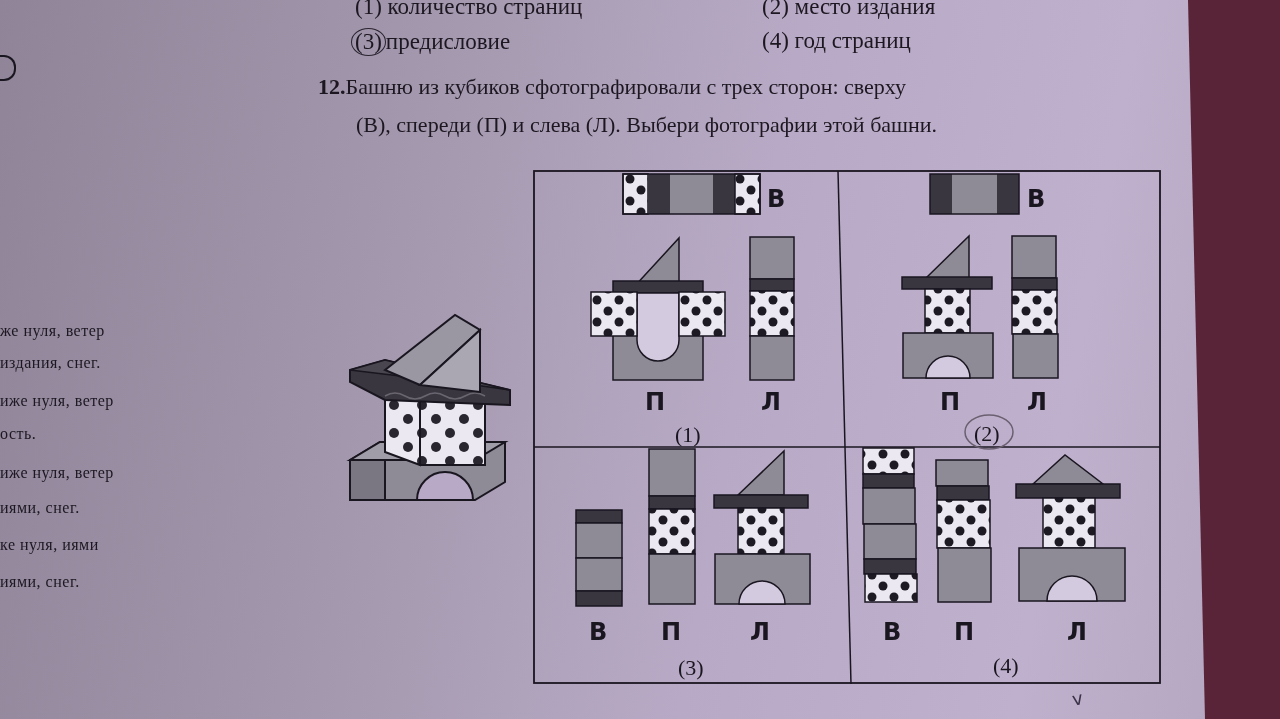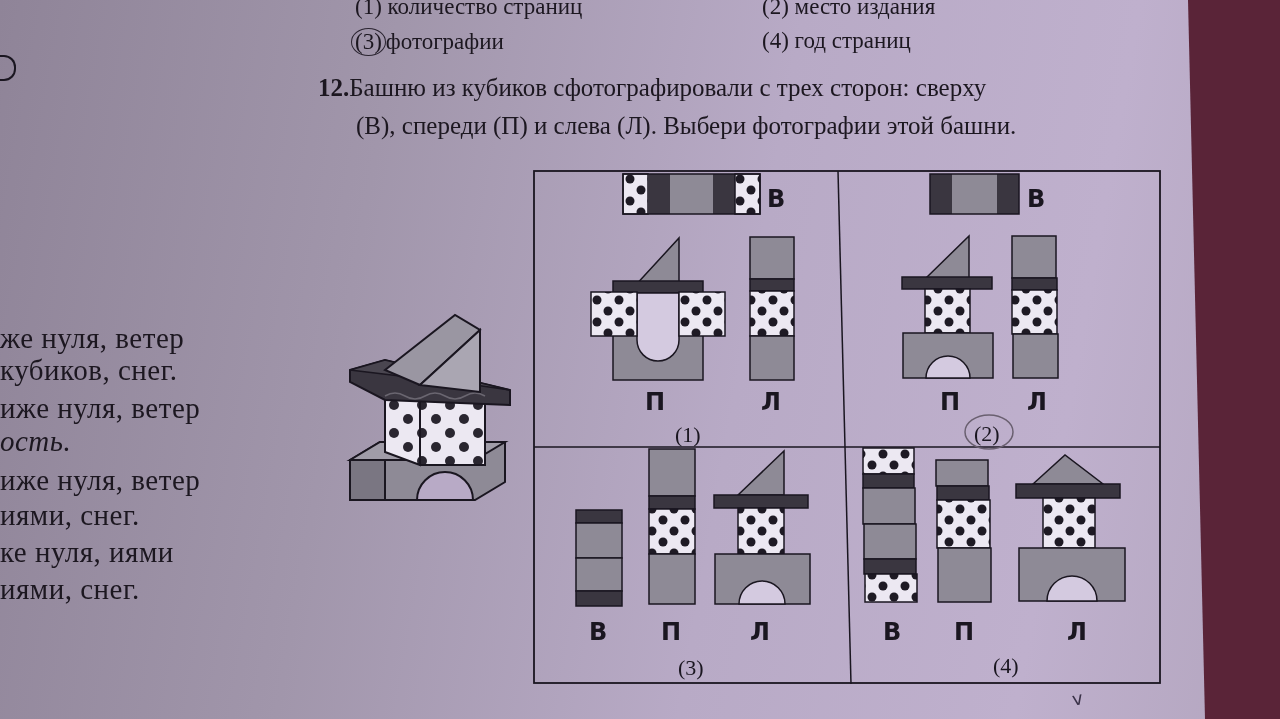--- a/index.html
+++ b/index.html
@@ -13,23 +13,23 @@
       background: linear-gradient(100deg, #8f8498 0%, #a196ab 30%, #b8aac6 60%, #bfb0cd 85%, #b6a8c2 100%);
       clip-path: polygon(0 0, 1205px 0, 1215px 719px, 0 719px);
     }
     .shadow-right {
       position: absolute; left: 1170px; top: 0; width: 110px; height: 719px;
       background: #5a2438;
       clip-path: polygon(18px 0, 110px 0, 110px 719px, 35px 719px);
     }
     .txt { position: absolute; color: #1c1720; white-space: nowrap; }
     .opt { font-size: 23px; }
-    .q   { font-size: 25px; }
+    .q   { font-size: 22px; }
     .qnum { font-weight: bold; }
-    .side { font-size: 29px; letter-spacing: 0.5px; }
+    .side { font-size: 16px; letter-spacing: 0.5px; }
     .circ {
       display: inline-block; border: 1.5px solid #2a2430; border-radius: 50%;
       padding: 0 3px; margin-left: -4px;
     }
     .panel-grid {
       position: absolute; left: 533px; top: 170px; width: 628px; height: 514px;
     }
     .panel-grid svg { position: absolute; left: 0; top: 0; }
     .lbl { font-family: "DejaVu Sans", "Liberation Sans", sans-serif; font-weight: bold; font-size: 24px; fill: #1a1620; }
     .num { font-family: "Liberation Serif", serif; font-size: 22px; fill: #1a1620; }
@@ -47,38 +47,38 @@
 
 <div class="txt opt" style="left:355px; top:-6px;">
   <span>(1)</span>
   <span>количество страниц</span>
 </div>
 <div class="txt opt" style="left:762px; top:-6px;">
   <span>(2)</span>
   <span>место издания</span>
 </div>
 <div class="txt opt" style="left:355px; top:28px;">
-  <span class="circ">(3)</span><span>фотографии</span>
+  <span class="circ">(3)</span><span>предисловие</span>
 </div>
 <div class="txt opt" style="left:762px; top:28px;">
   <span>(4)</span>
   <span>год страниц</span>
 </div>
 
 <div class="txt q" style="left:318px; top:74px;">
   <span class="qnum">12.</span><span>Башню из кубиков сфотографировали с трех сторон: сверху</span>
 </div>
 <div class="txt q" style="left:356px; top:112px;text-align:center;">
   <span>(В), спереди (П) и слева (Л). Выбери фотографии этой башни.</span>
 </div>
 
 <div class="txt side" style="left:0px; top:322px;">же нуля, ветер</div>
-<div class="txt side" style="left:0px; top:354px;">кубиков, снег.</div>
+<div class="txt side" style="left:0px; top:354px;">издания, снег.</div>
 <div class="txt side" style="left:0px; top:392px;">иже нуля, ветер</div>
-<div class="txt side" style="left:0px; top:425px;font-style:italic;">ость.</div>
+<div class="txt side" style="left:0px; top:425px;">ость.</div>
 <div class="txt side" style="left:0px; top:464px;">иже нуля, ветер</div>
 <div class="txt side" style="left:0px; top:499px;">иями, снег.</div>
 <div class="txt side" style="left:0px; top:536px;">ке нуля, иями</div>
 <div class="txt side" style="left:0px; top:573px;">иями, снег.</div>
 
 <div class="tower">
   <svg width="170" height="210" viewBox="0 0 170 210">
     <defs>
       <pattern id="dots3d" width="28" height="28" patternUnits="userSpaceOnUse">
         <rect width="28" height="28" fill="#ece8f2"></rect>

